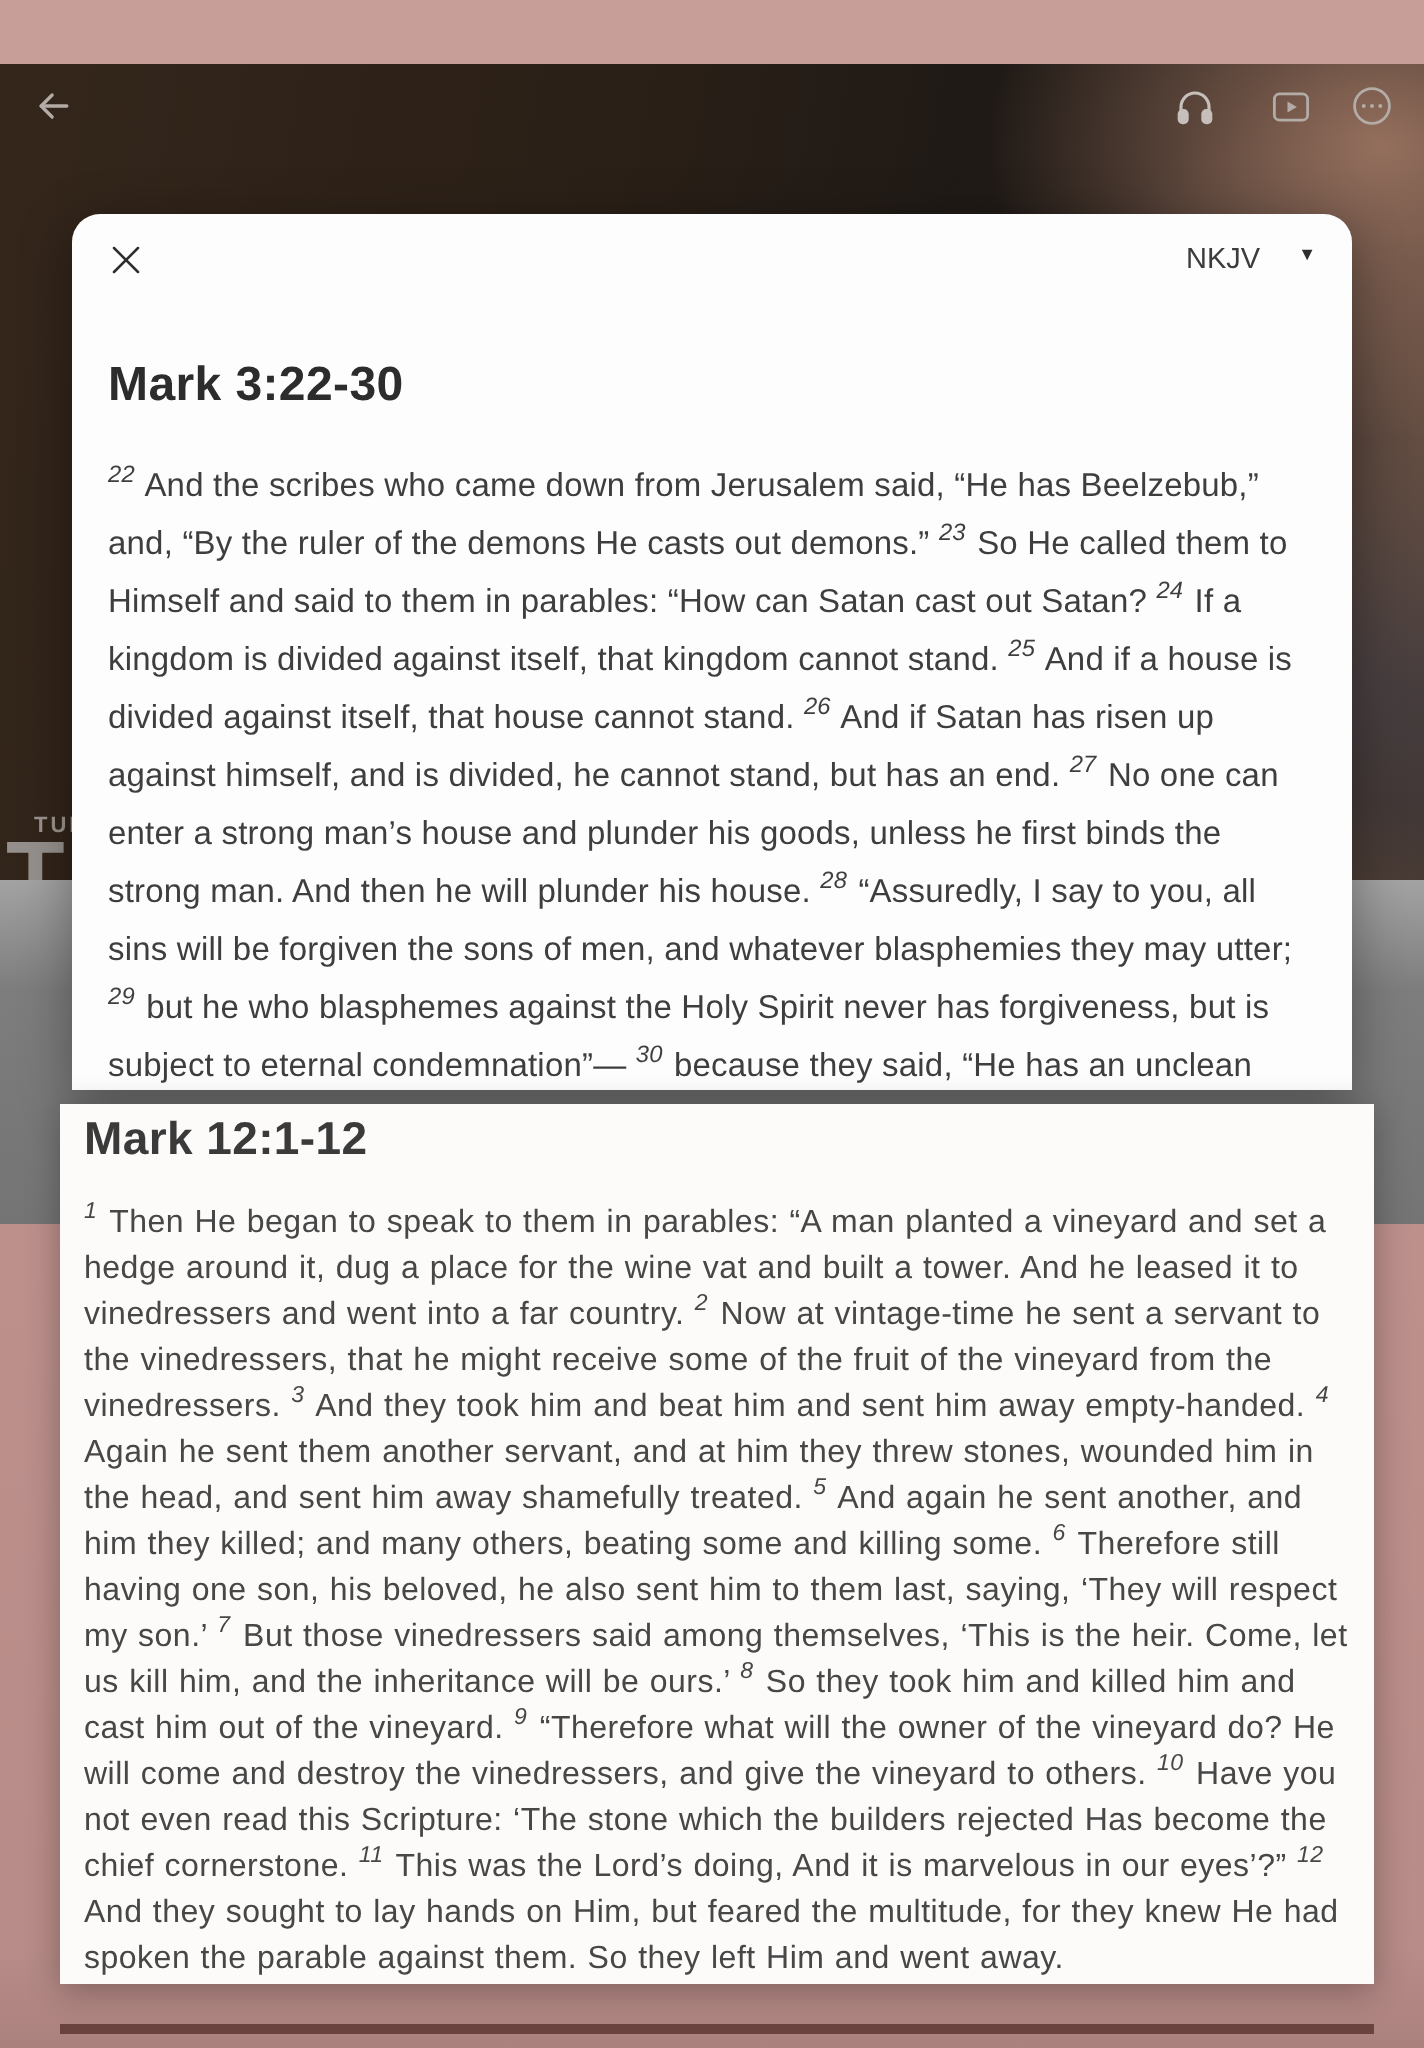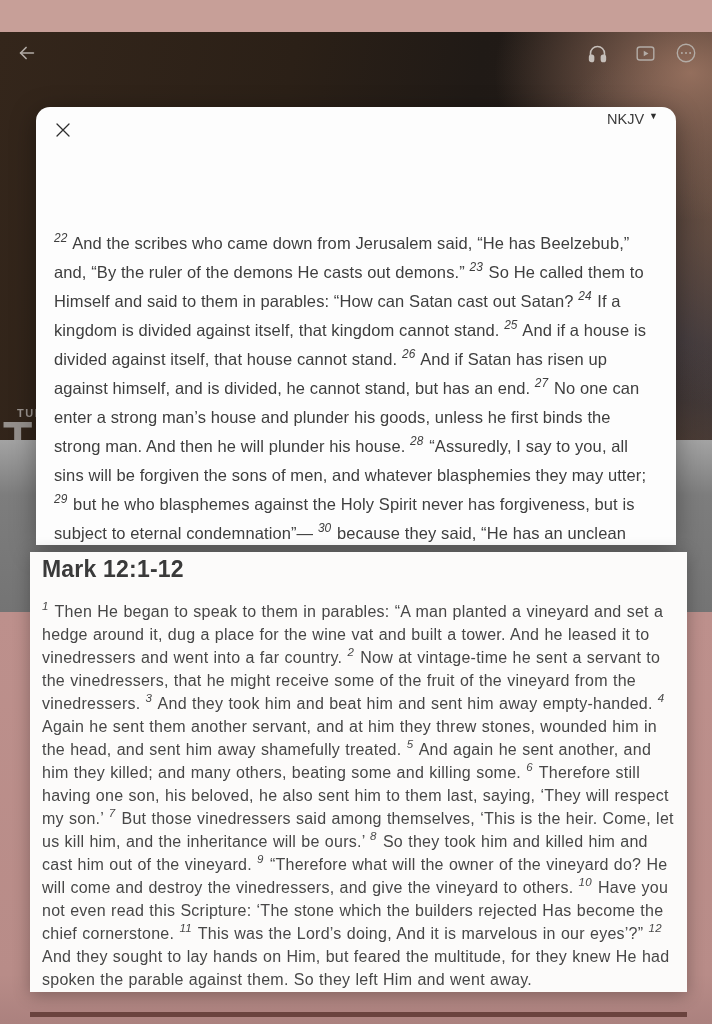--- a/index.html
+++ b/index.html
@@ -34,21 +34,21 @@
   .topbar{left:0;top:32px;width:712px;height:46px;}
   .icon-btn{position:absolute;top:4px;width:34px;height:34px;display:flex;align-items:center;justify-content:center;cursor:pointer;}
   .icon-btn svg{display:block;}
   
   .modal{
     left:36px;top:107px;width:640px;height:438px;background:#fdfdfd;
     border-radius:14px 14px 0 0;box-shadow:0 6px 26px rgba(0,0,0,.35);
   }
   .modal-header{position:absolute;left:0;top:0;width:100%;height:44px;}
   .close-btn{position:absolute;left:14px;top:12px;width:26px;height:26px;display:flex;align-items:center;justify-content:center;cursor:pointer;color:#2e2e2e;}
-  .version-btn{position:absolute;right:18px;top:4px;font-size:14.5px;color:#3c3c3c;cursor:pointer;display:flex;align-items:flex-start;gap:5px;}
+  .version-btn{position:absolute;right:18px;top:15px;font-size:14.5px;color:#3c3c3c;cursor:pointer;display:flex;align-items:flex-start;gap:19px;}
   .version-caret{font-size:9px;color:#2e2e2e;}
   .modal-title{position:absolute;left:18px;top:72px;font-size:24px;font-weight:700;color:#2c2c2c;letter-spacing:.2px;}
   .modal-body{
     position:absolute;left:18px;top:122px;width:604px;
     font-size:16.5px;line-height:29px;color:#3e3e3e;letter-spacing:.1px;
   }
   
   .panel2{
     left:30px;top:552px;width:657px;height:440px;background:#fcfbfa;
     box-shadow:0 3px 16px rgba(0,0,0,.3);
@@ -118,20 +118,21 @@
         <svg width="18" height="18" viewBox="0 0 24 24" fill="none" stroke="#2e2e2e" stroke-width="1.7" stroke-linecap="round">
             <path d="M4 4l16 16M20 4L4 20"></path>
           </svg>
       </span>
     </div>
     <div class="version-btn">
       <span>NKJV</span>
       <span class="version-caret">▼</span>
     </div>
   </div>
+  <div class="modal-title">Mark 3:22-30</div>
   <div class="modal-body"><sup class="vnum">22</sup> And the scribes who came down from Jerusalem said, “He has Beelzebub,” and, “By the ruler of the demons He casts out demons.” <sup class="vnum">23</sup> So He called them to Himself and said to them in parables: “How can Satan cast out Satan? <sup class="vnum">24</sup> If a kingdom is divided against itself, that kingdom cannot stand. <sup class="vnum">25</sup> And if a house is divided against itself, that house cannot stand. <sup class="vnum">26</sup> And if Satan has risen up against himself, and is divided, he cannot stand, but has an end. <sup class="vnum">27</sup> No one can enter a strong man’s house and plunder his goods, unless he first binds the strong man. And then he will plunder his house. <sup class="vnum">28</sup> “Assuredly, I say to you, all sins will be forgiven the sons of men, and whatever blasphemies they may utter; <sup class="vnum">29</sup> but he who blasphemes against the Holy Spirit never has forgiveness, but is subject to eternal condemnation”— <sup class="vnum">30</sup> because they said, “He has an unclean spirit.” </div>
 </div>
 
 <div class="abs panel2">
   <div class="panel2-title">Mark 12:1-12</div>
   <div class="panel2-body"><sup class="vnum">1</sup> Then He began to speak to them in parables: “A man planted a vineyard and set a hedge around it, dug a place for the wine vat and built a tower. And he leased it to vinedressers and went into a far country. <sup class="vnum">2</sup> Now at vintage-time he sent a servant to the vinedressers, that he might receive some of the fruit of the vineyard from the vinedressers. <sup class="vnum">3</sup> And they took him and beat him and sent him away empty-handed. <sup class="vnum">4</sup> Again he sent them another servant, and at him they threw stones, wounded him in the head, and sent him away shamefully treated. <sup class="vnum">5</sup> And again he sent another, and him they killed; and many others, beating some and killing some. <sup class="vnum">6</sup> Therefore still having one son, his beloved, he also sent him to them last, saying, ‘They will respect my son.’ <sup class="vnum">7</sup> But those vinedressers said among themselves, ‘This is the heir. Come, let us kill him, and the inheritance will be ours.’ <sup class="vnum">8</sup> So they took him and killed him and cast him out of the vineyard. <sup class="vnum">9</sup> “Therefore what will the owner of the vineyard do? He will come and destroy the vinedressers, and give the vineyard to others. <sup class="vnum">10</sup> Have you not even read this Scripture: ‘The stone which the builders rejected Has become the chief cornerstone. <sup class="vnum">11</sup> This was the Lord’s doing, And it is marvelous in our eyes’?” <sup class="vnum">12</sup> And they sought to lay hands on Him, but feared the multitude, for they knew He had spoken the parable against them. So they left Him and went away. </div>
 </div>
 <div class="abs panel2-edge"></div>
 
 </body></html>

